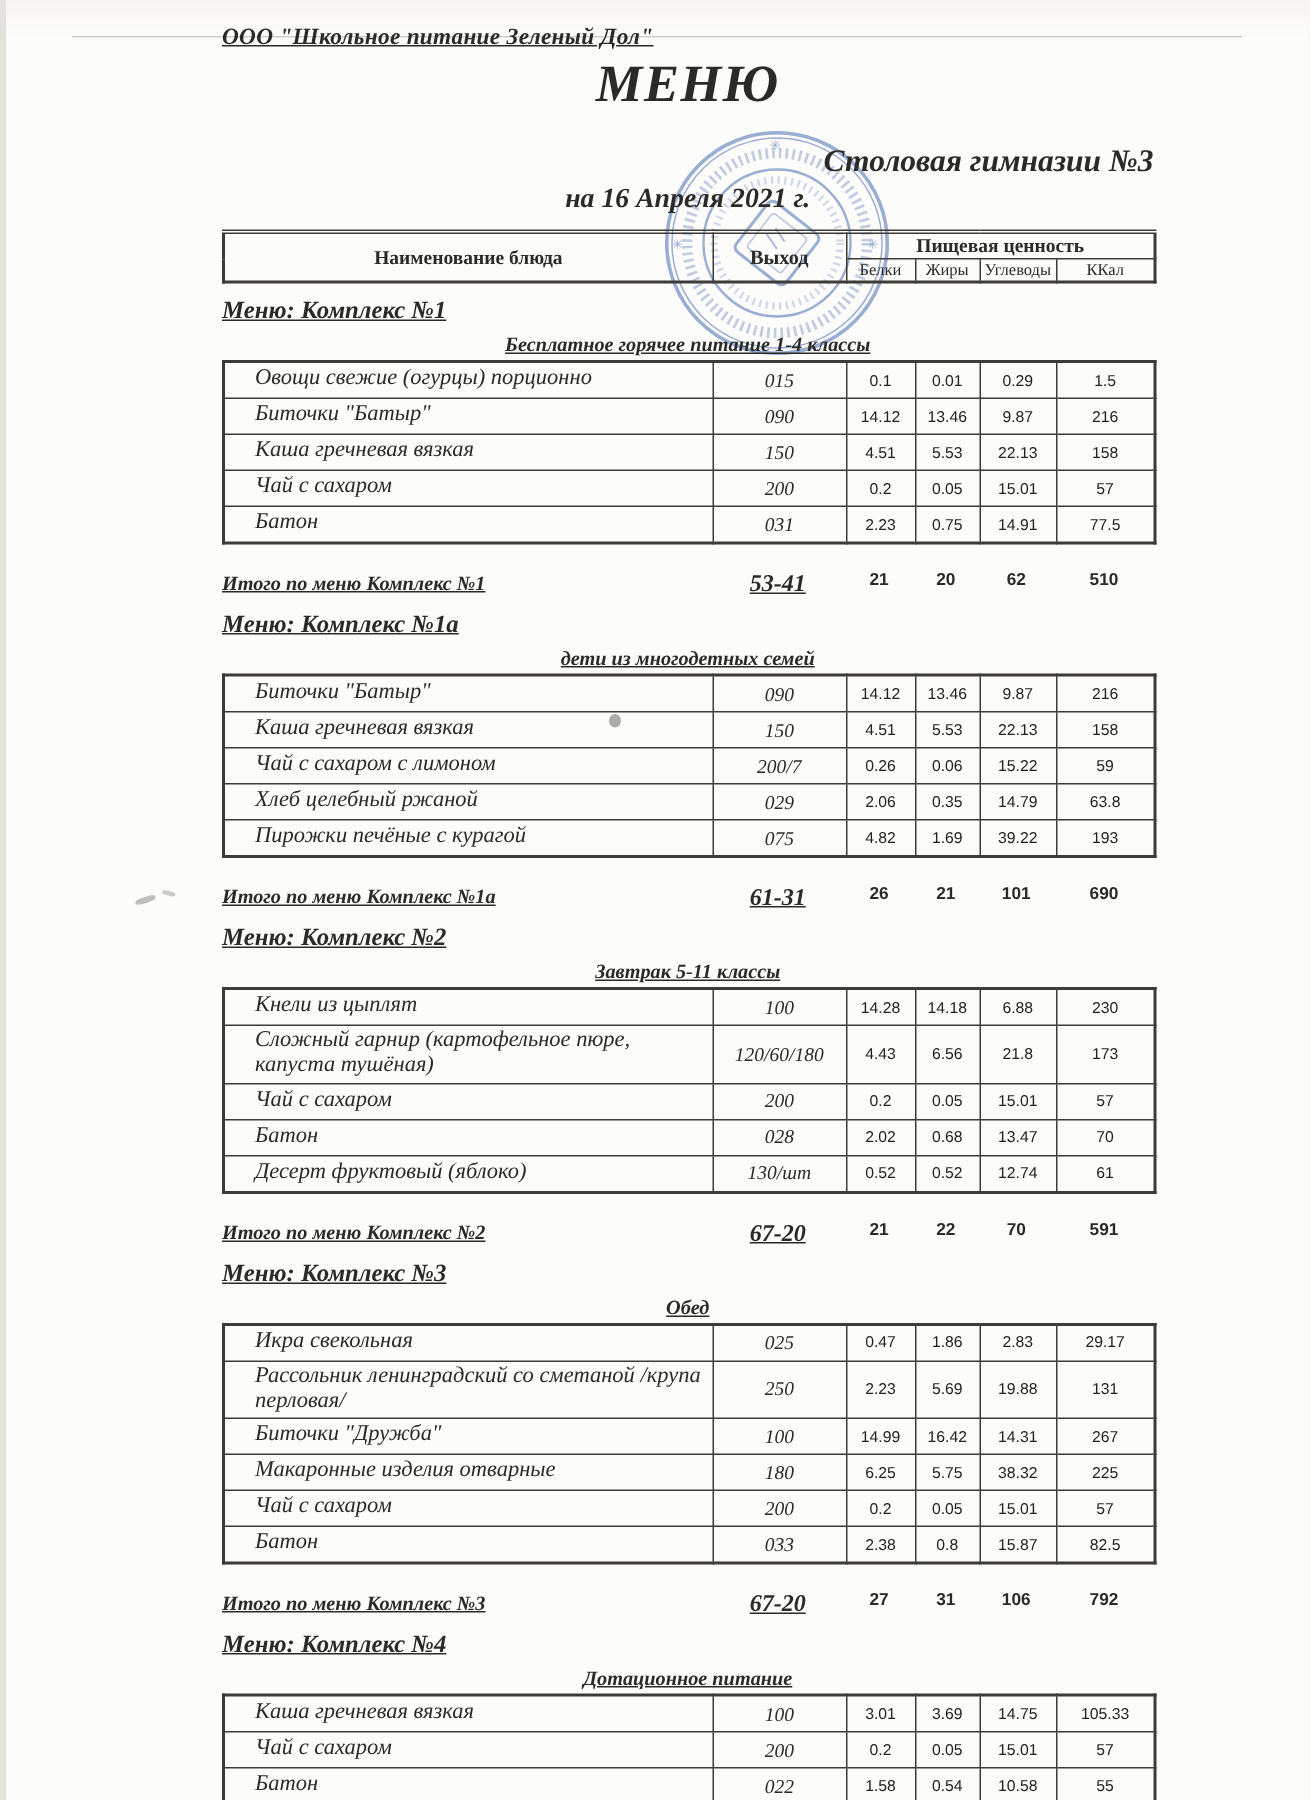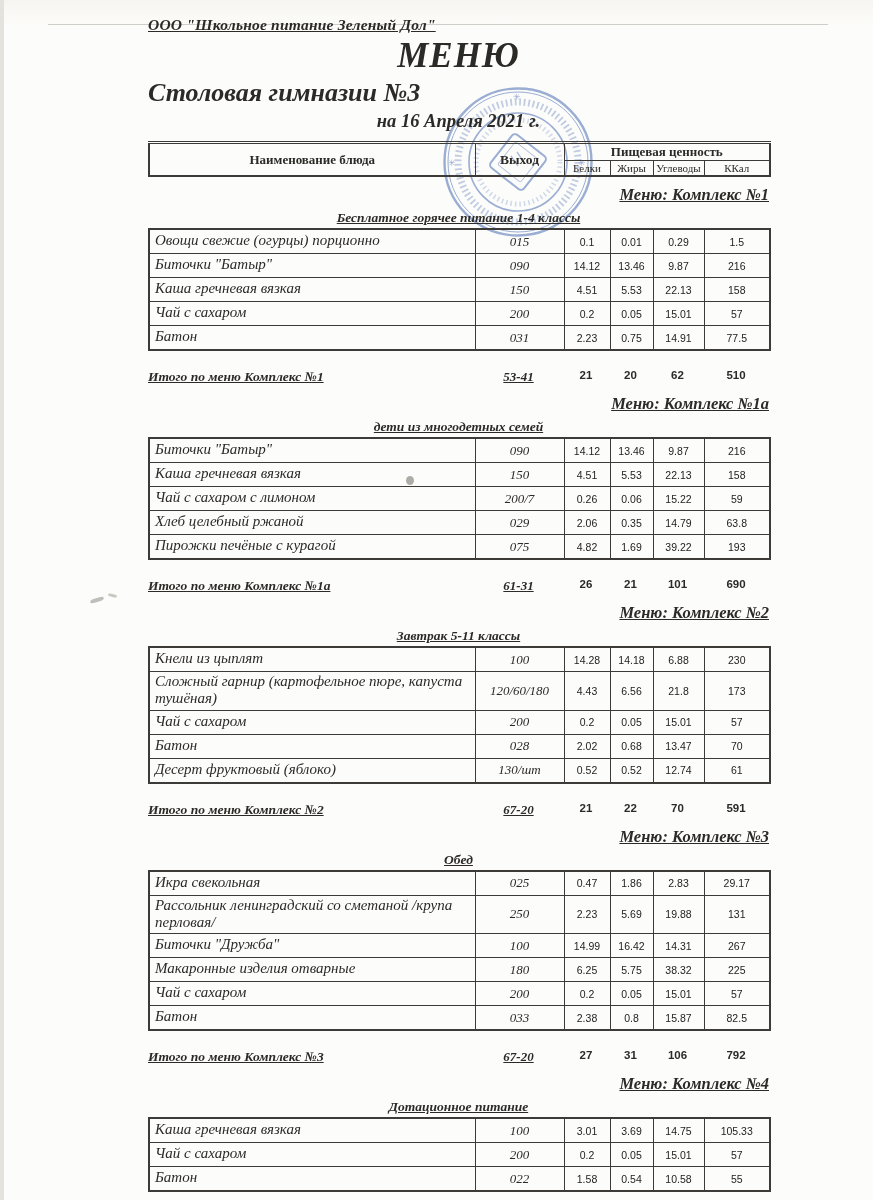--- a/index.html
+++ b/index.html
@@ -28,60 +28,60 @@
     width:330px;font-weight:bold;font-style:italic;font-size:15.5px;
     text-decoration:underline;letter-spacing:.2px;
   }
   .approve{margin-left:6px;font-style:italic;font-size:13.5px;line-height:1.32;}
   .sig-row{position:relative;margin-top:12px;white-space:nowrap;}
   .sig-underline{display:inline-block;width:138px;border-bottom:1.6px solid #4b4a46;height:12px;}
   .approver-name{font-style:italic;font-size:13.5px;margin-left:6px;}
   .sig-ink{position:absolute;left:-14px;top:-28px;overflow:visible;pointer-events:none;}
 
   .main-title{text-align:center;font-weight:bold;font-style:italic;font-size:35px;margin-top:2px;letter-spacing:1px;}
-  .sub-title{text-align:left;font-weight:bold;font-style:italic;font-size:26px;margin-top:2px;}
+  .sub-title{text-align:right;font-weight:bold;font-style:italic;font-size:21px;margin-top:19px;}
   .date-line{text-align:center;font-weight:bold;font-style:italic;font-size:18.5px;margin-top:3px;margin-bottom:9px;}
 
   
   table{border-collapse:collapse;table-layout:fixed;width:621px;}
   col.c-name{width:326px;} col.c-out{width:89px;}
   col.c-b{width:46px;} col.c-j{width:43px;} col.c-u{width:51px;} col.c-k{width:66px;}
 
   .hdr-table{border:2.4px solid #3c3b37;border-top:3px double #3c3b37;}
   .hdr-table th{border:1.5px solid #3c3b37;padding:0 2px;font-weight:bold;}
   .h-name{font-size:13px;}
   .h-out{font-size:13.5px;}
   .h-nut{font-size:13px;height:15px;}
   .h-sub{font-weight:normal !important;font-size:11px;height:14px;}
 
   .menu-section{margin-top:8px;}
   .sec-title{
-    margin:0 0 5px 0;text-align:right;font-weight:bold;font-style:italic;
+    margin:0 0 5px 0;text-align:left;font-weight:bold;font-style:italic;
     font-size:16.5px;text-decoration:underline;font-family:Liberation Serif, serif;
   }
   .sec-subtitle{
     margin:0 0 2px 0;text-align:center;font-weight:bold;font-style:italic;
     font-size:13.5px;text-decoration:underline;
   }
   .dish-table{border:2px solid #3c3b37;}
   .dish-table td{border:1.5px solid #3c3b37;vertical-align:middle;}
   td.dish-name{
-    font-style:italic;font-size:15px;line-height:1.15;padding:1px 4px 2px 5px;height:20px;
+    font-style:italic;font-size:15px;line-height:1.15;padding:1px 4px 2px 20px;height:20px;
   }
   td.dish-out{font-style:italic;font-size:13px;text-align:center;padding:0;}
   td.num{
     font-family:"Liberation Sans", sans-serif;font-size:10.5px;color:#23221f;
     text-align:center;padding:0;
   }
   .total-row{
     display:grid;grid-template-columns:326px 89px 46px 43px 51px 66px;
     align-items:start;padding-top:18px;height:17px;
   }
   .total-label{font-weight:bold;font-style:italic;font-size:13.5px;text-decoration:underline;}
-  .total-out{font-weight:bold;font-style:italic;font-size:13px;text-decoration:underline;justify-self:center;}
+  .total-out{font-weight:bold;font-style:italic;font-size:16px;text-decoration:underline;justify-self:center;}
   .total-val{
     font-family:"Liberation Sans", sans-serif;font-weight:bold;font-size:11.5px;justify-self:center;
   }
 
   
   .stamp{
     position:absolute;left:440px;top:84px;opacity:.55;mix-blend-mode:multiply;
     color:var(--stamp-blue,#4a6cb8);pointer-events:none;
   }
   .ink{color:var(--sig-blue,#4a66b8);mix-blend-mode:multiply;}

